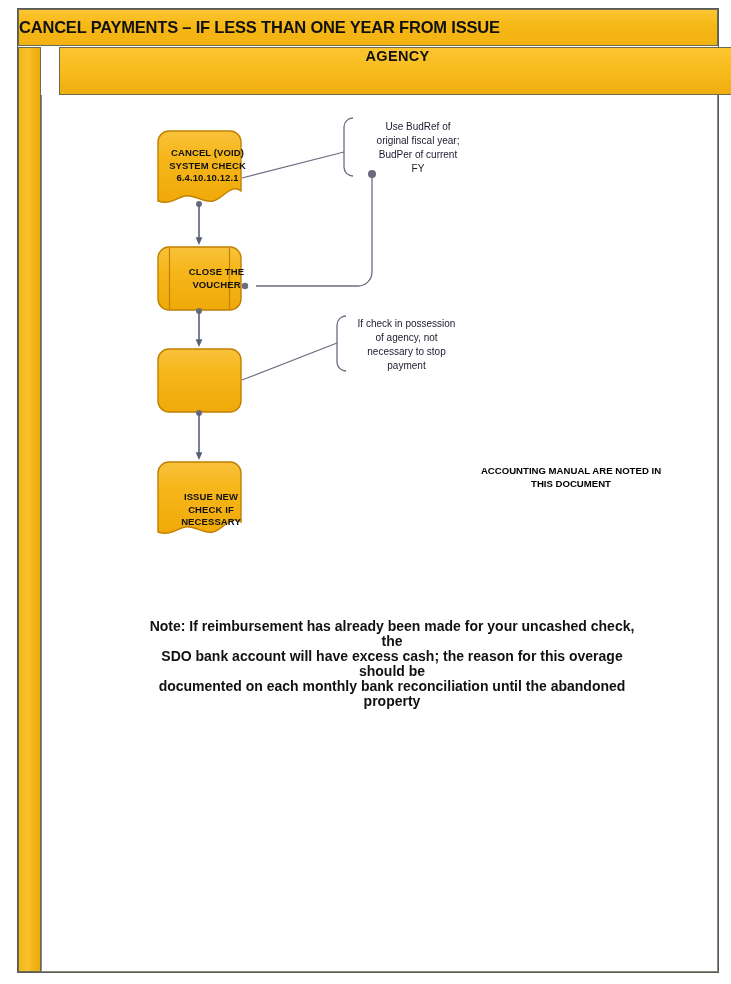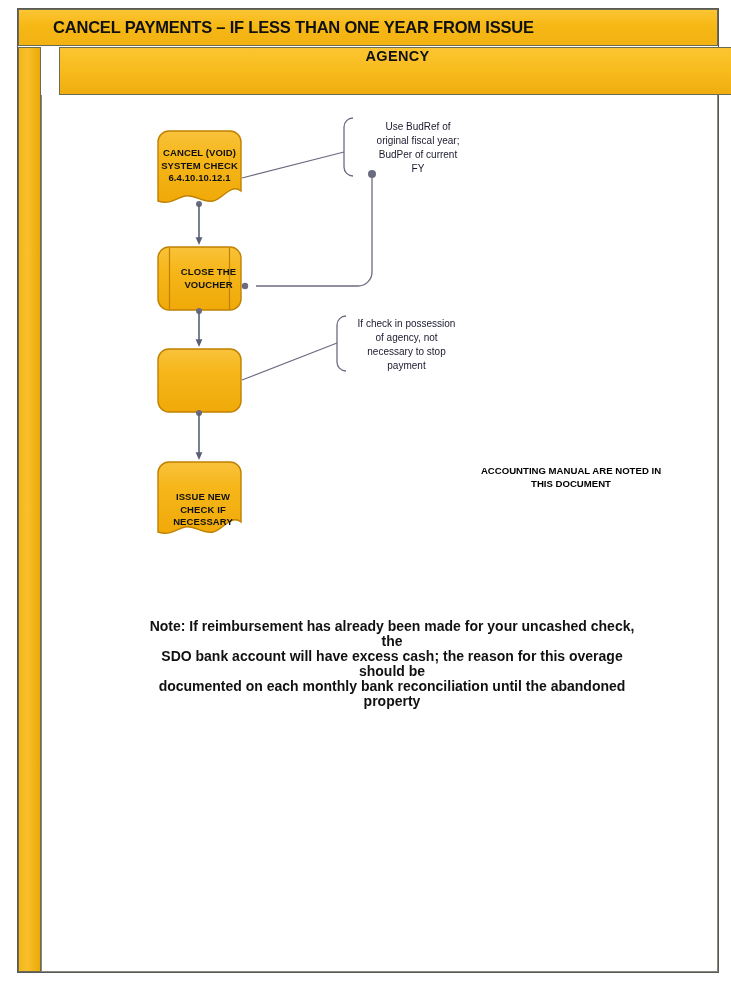--- a/index.html
+++ b/index.html
@@ -41,27 +41,26 @@
     top: 9px;
     width: 700px;
     height: 37px;
     box-sizing: border-box;
     border: 1px solid #6b6b4f;
     background: linear-gradient(to bottom, #fdc534 0%, #f6b815 45%, #f2b213 100%);
     display: flex;
     align-items: center;
   }
   .title-bar .title-text {
-    padding-left: 8px;
+    padding-left: 0;
     font-size: 16.5px;
     font-weight: bold;
     color: #111111;
     letter-spacing: -0.2px;
     white-space: nowrap;
-    margin-left: 26px;
   }
 
   
   .left-strip {
     position: absolute;
     left: 18px;
     top: 47px;
     width: 23px;
     height: 925px;
     box-sizing: border-box;
@@ -116,20 +115,21 @@
   
   .node-label {
     position: absolute;
     text-align: center;
     font-size: 9.5px;
     font-weight: bold;
     color: #111111;
     line-height: 12.5px;
     letter-spacing: 0.1px;
     pointer-events: none;
+    padding-left: 8px;
   }
 
   .callout-text {
     position: absolute;
     text-align: center;
     font-size: 10px;
     color: #1a1a2e;
     line-height: 14px;
     pointer-events: none;
   }

